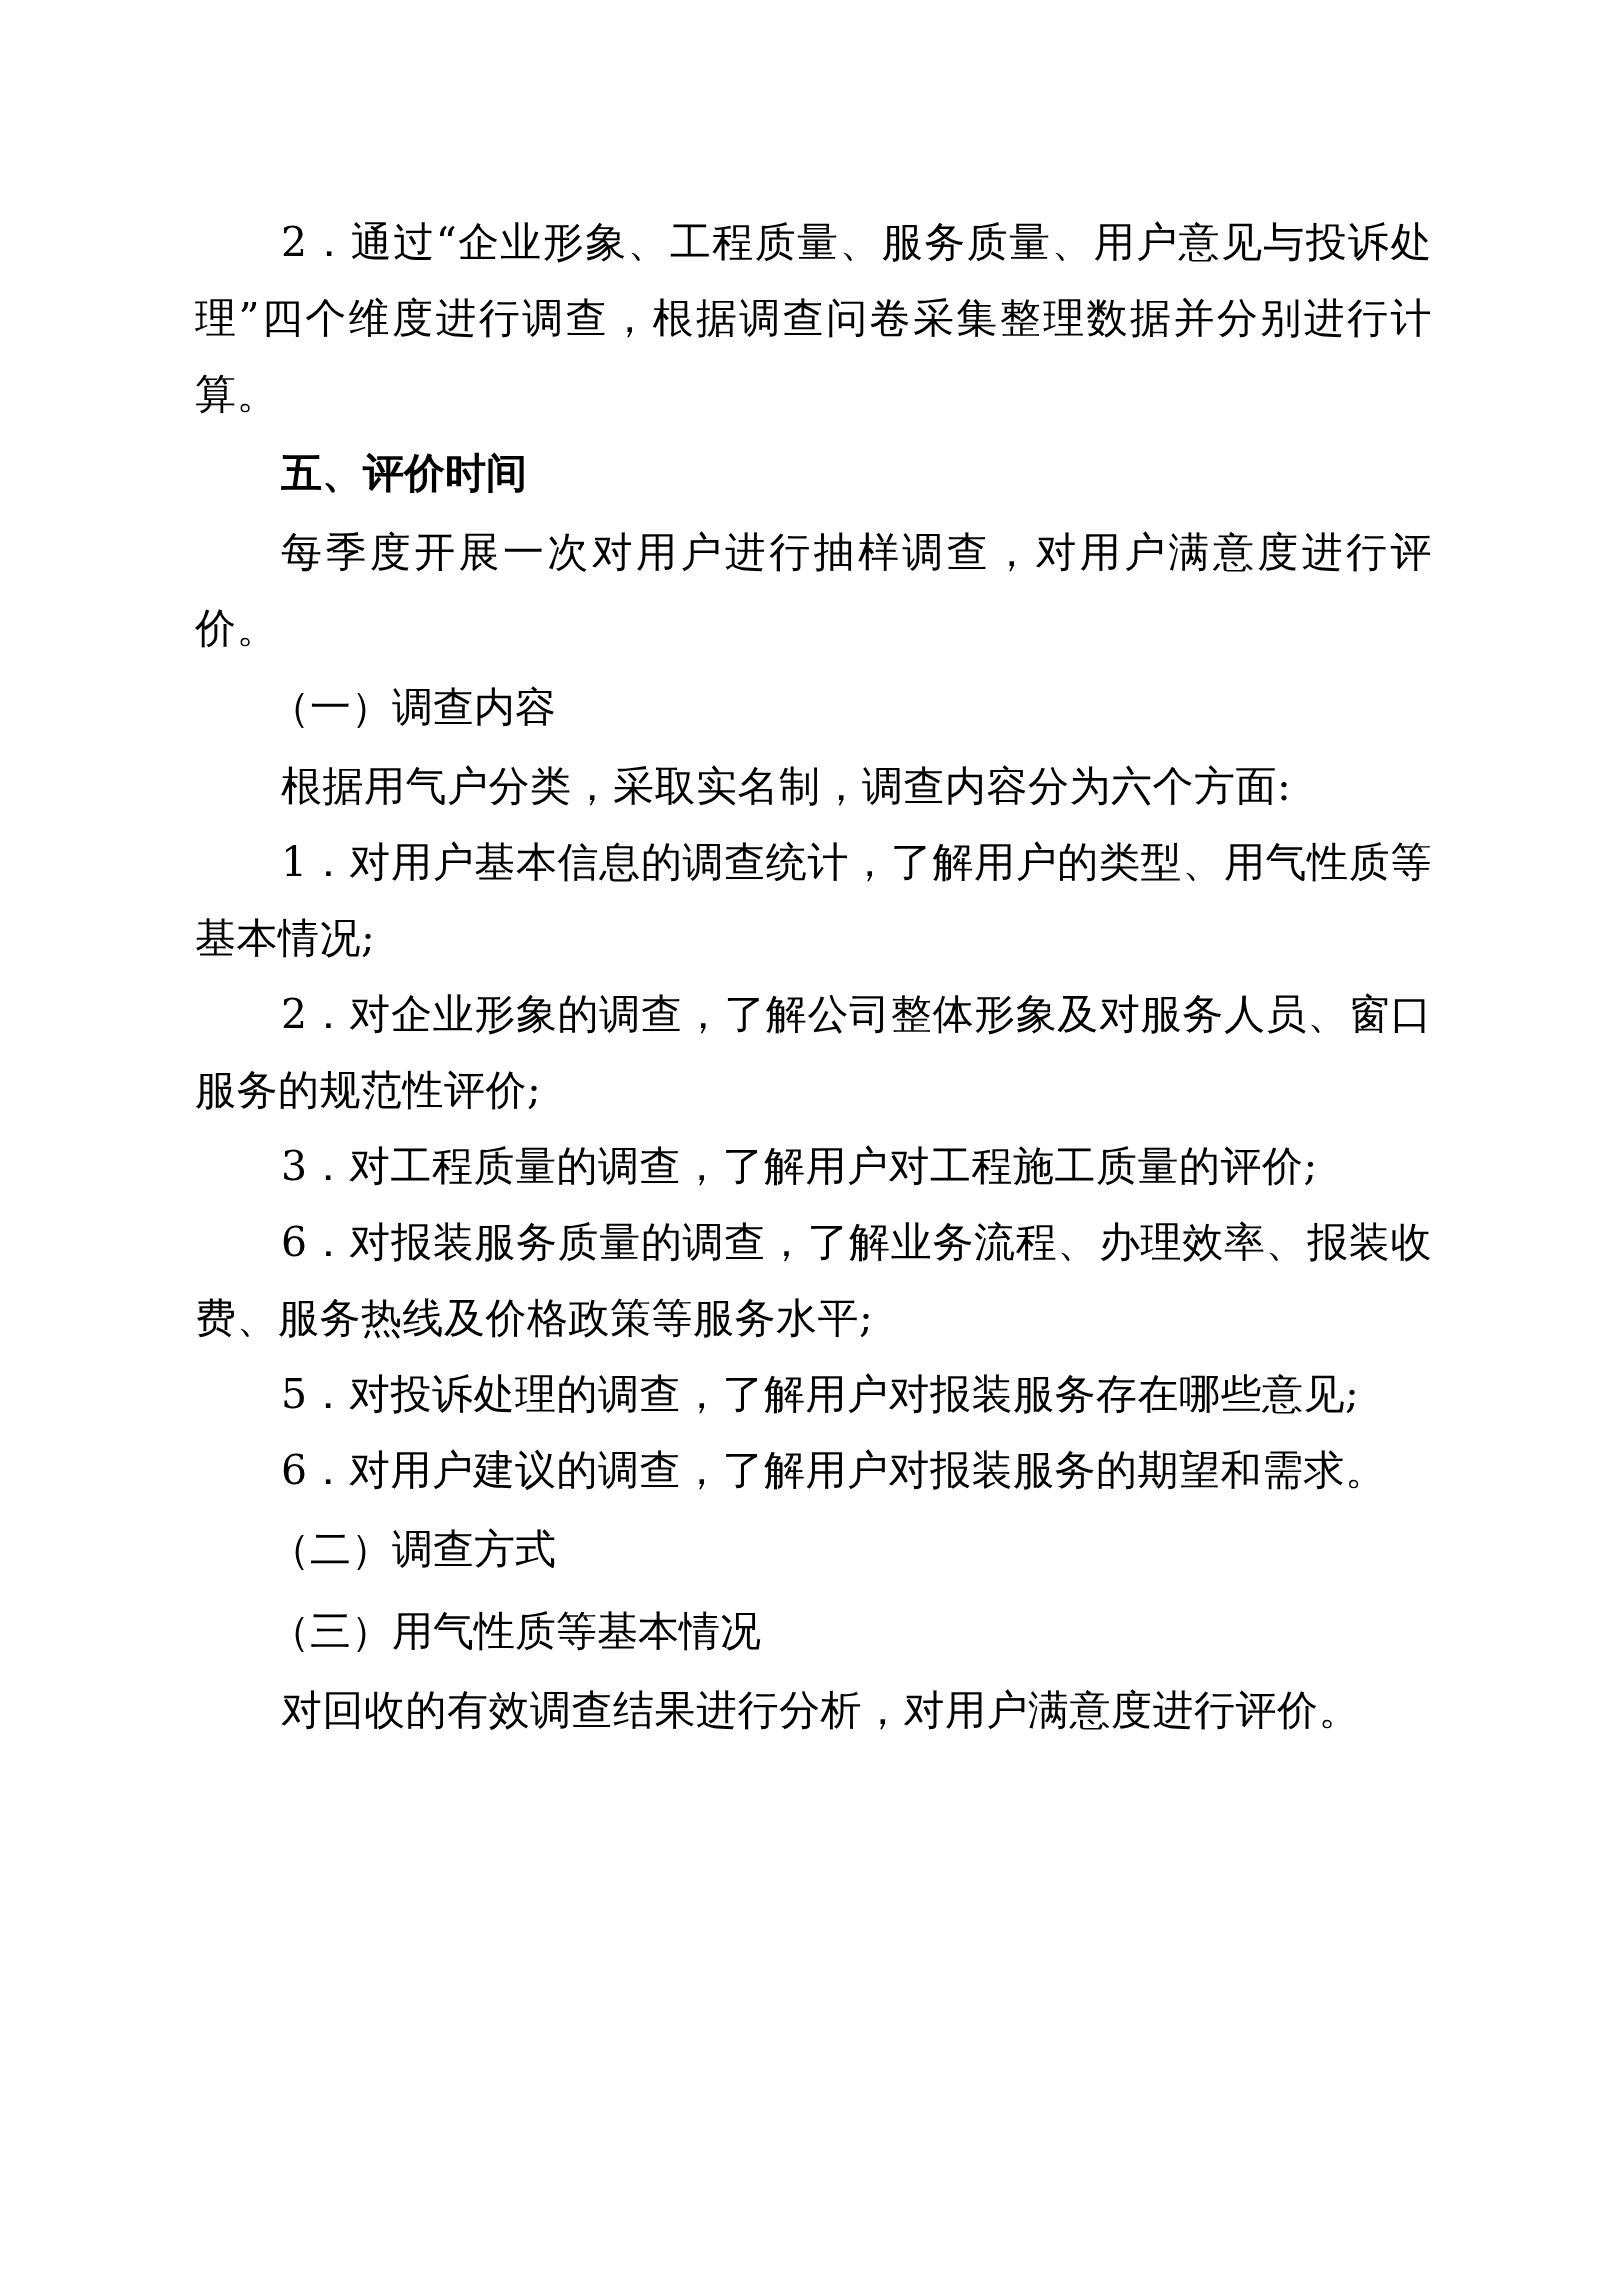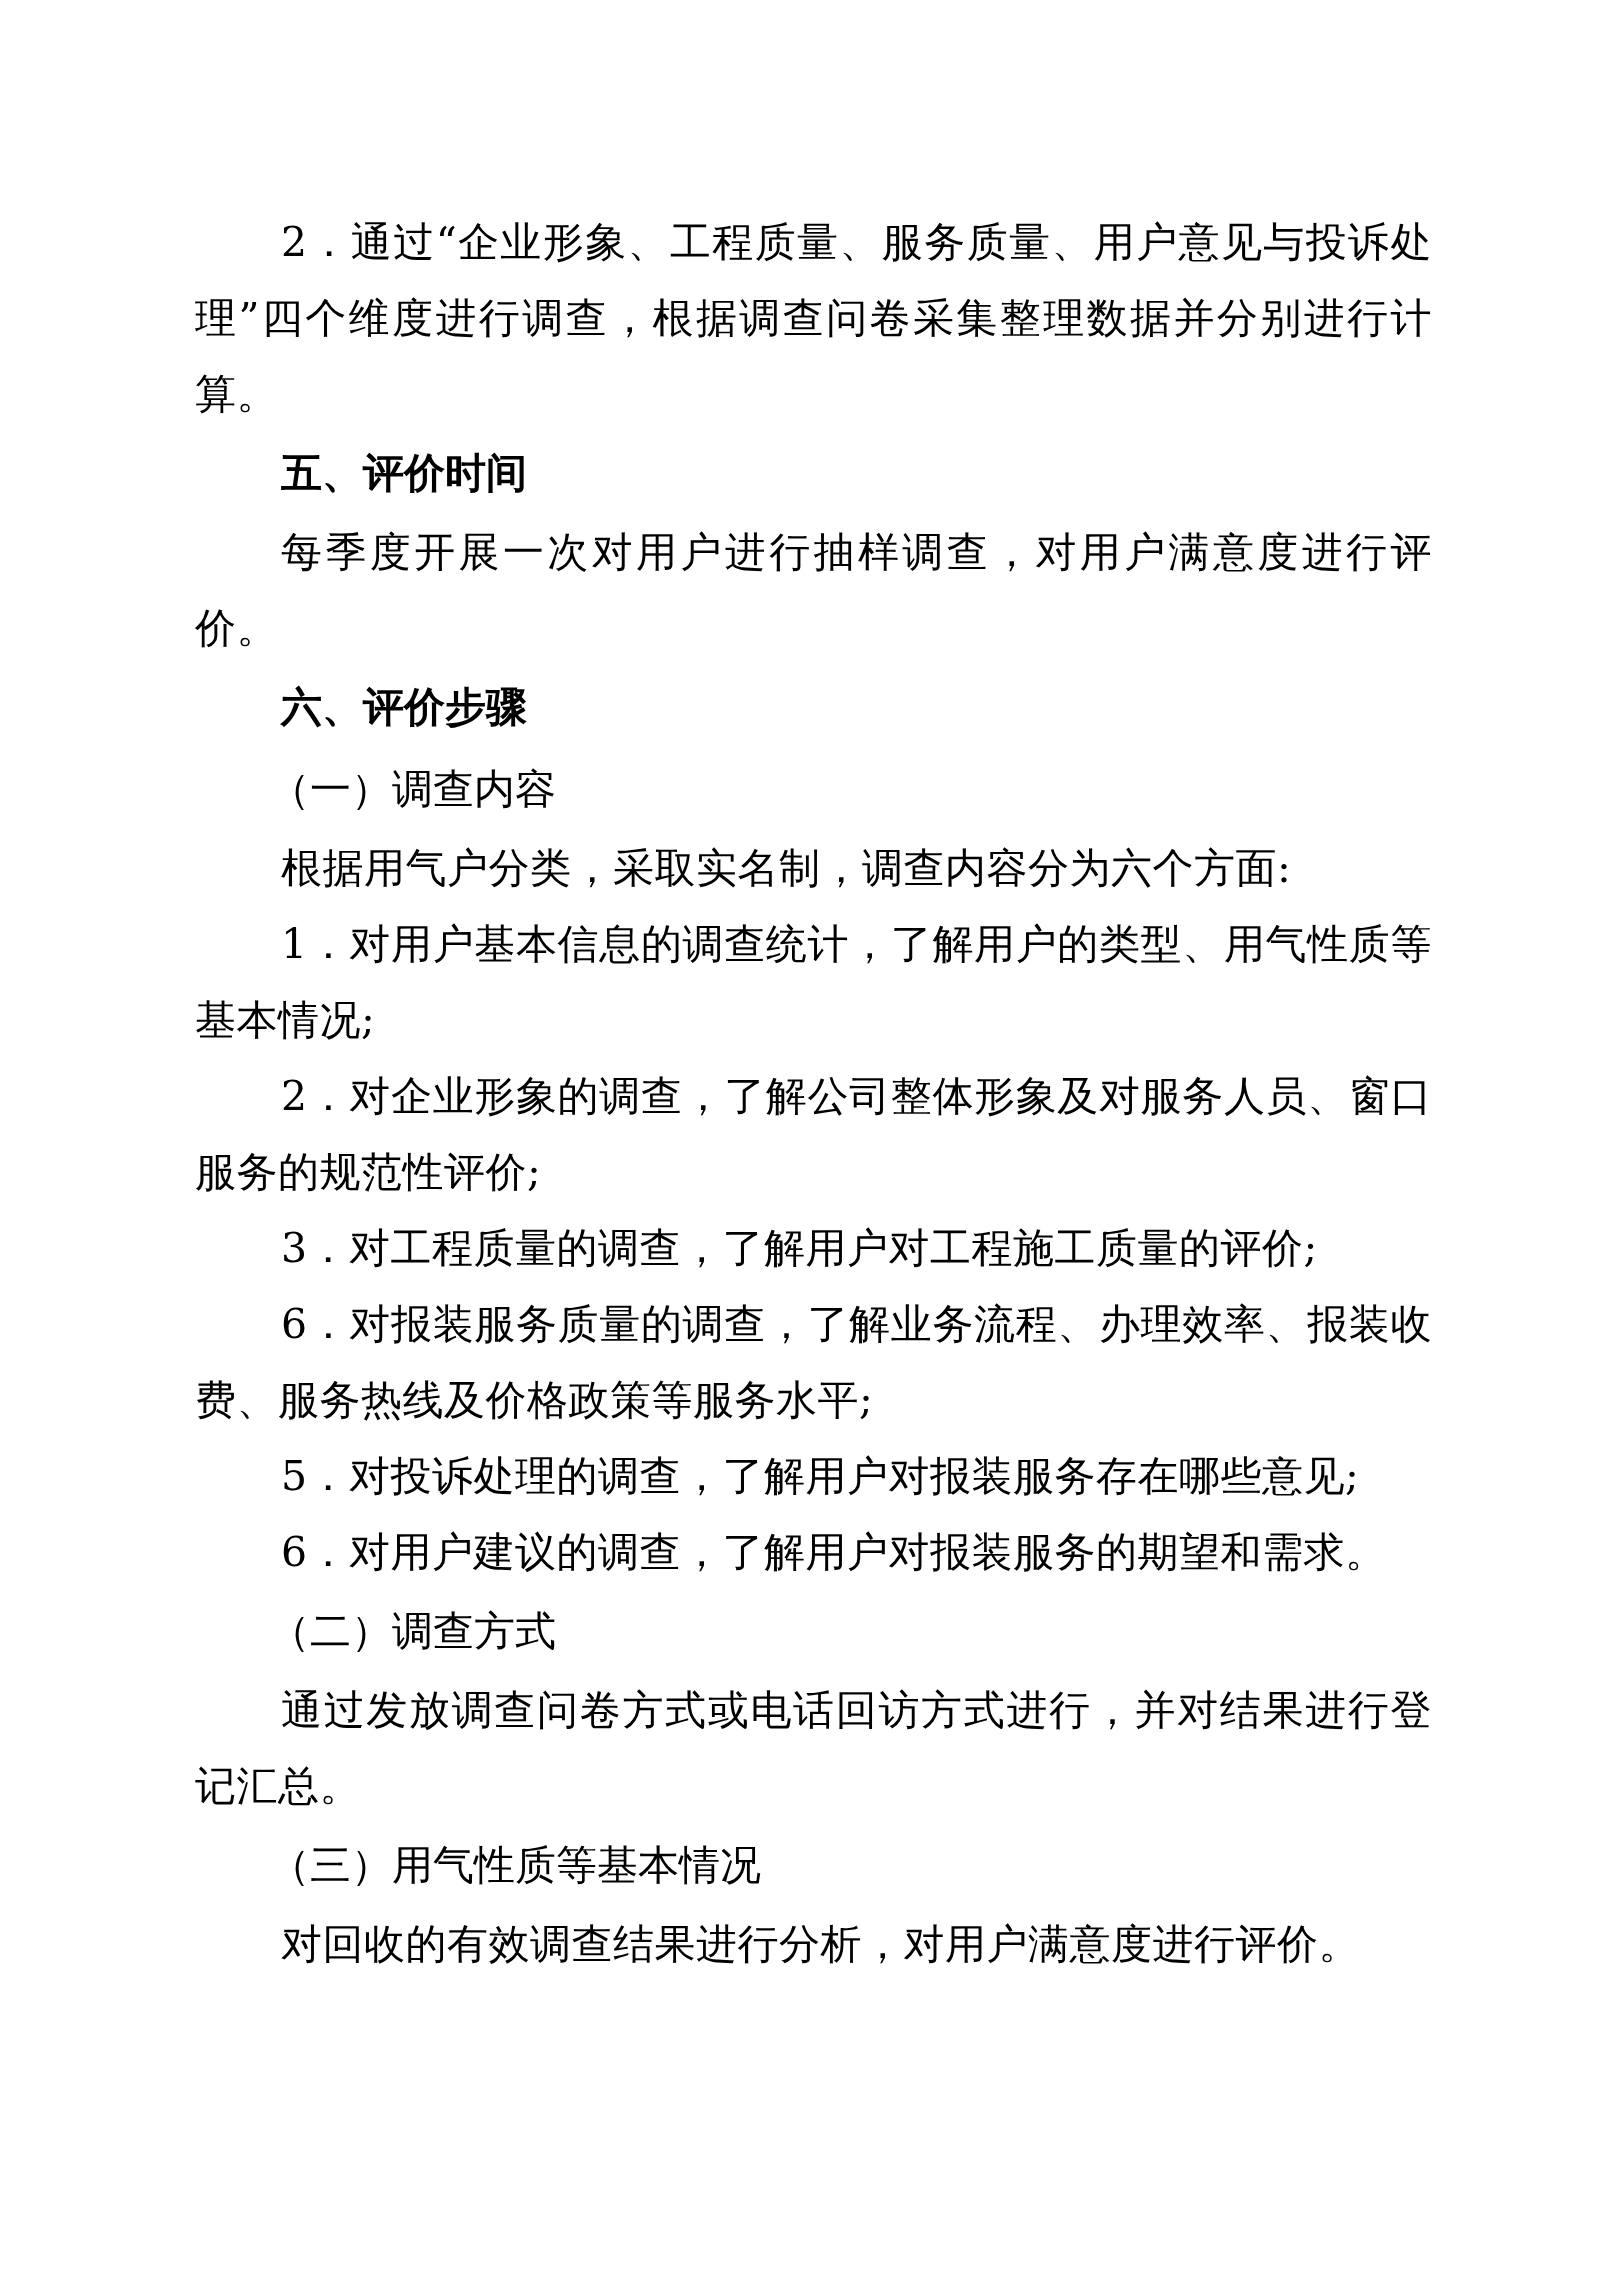--- a/index.html
+++ b/index.html
@@ -44,27 +44,25 @@
       text-indent: 74px;
     }
   </style>
 </head>
 <body>
 
 <div class="page">
   <p class="p">2．通过“企业形象、工程质量、服务质量、用户意见与投诉处理”四个维度进行调查，根据调查问卷采集整理数据并分别进行计算。</p>
   <p class="heading">五、评价时间</p>
   <p class="p">每季度开展一次对用户进行抽样调查，对用户满意度进行评价。</p>
-  <p class="heading">六、评价步骤</p>
   <p class="subheading">（一）调查内容</p>
   <p class="p">根据用气户分类，采取实名制，调查内容分为六个方面:</p>
   <p class="p">1．对用户基本信息的调查统计，了解用户的类型、用气性质等基本情况;</p>
   <p class="p">2．对企业形象的调查，了解公司整体形象及对服务人员、窗口服务的规范性评价;</p>
   <p class="p">3．对工程质量的调查，了解用户对工程施工质量的评价;</p>
   <p class="p">6．对报装服务质量的调查，了解业务流程、办理效率、报装收费、服务热线及价格政策等服务水平;</p>
   <p class="p">5．对投诉处理的调查，了解用户对报装服务存在哪些意见;</p>
   <p class="p">6．对用户建议的调查，了解用户对报装服务的期望和需求。</p>
   <p class="subheading">（二）调查方式</p>
-  <p class="p">通过发放调查问卷方式或电话回访方式进行，并对结果进行登记汇总。</p>
   <p class="subheading">（三）用气性质等基本情况</p>
   <p class="p">对回收的有效调查结果进行分析，对用户满意度进行评价。</p>
 </div>
 
 
 </body></html>

